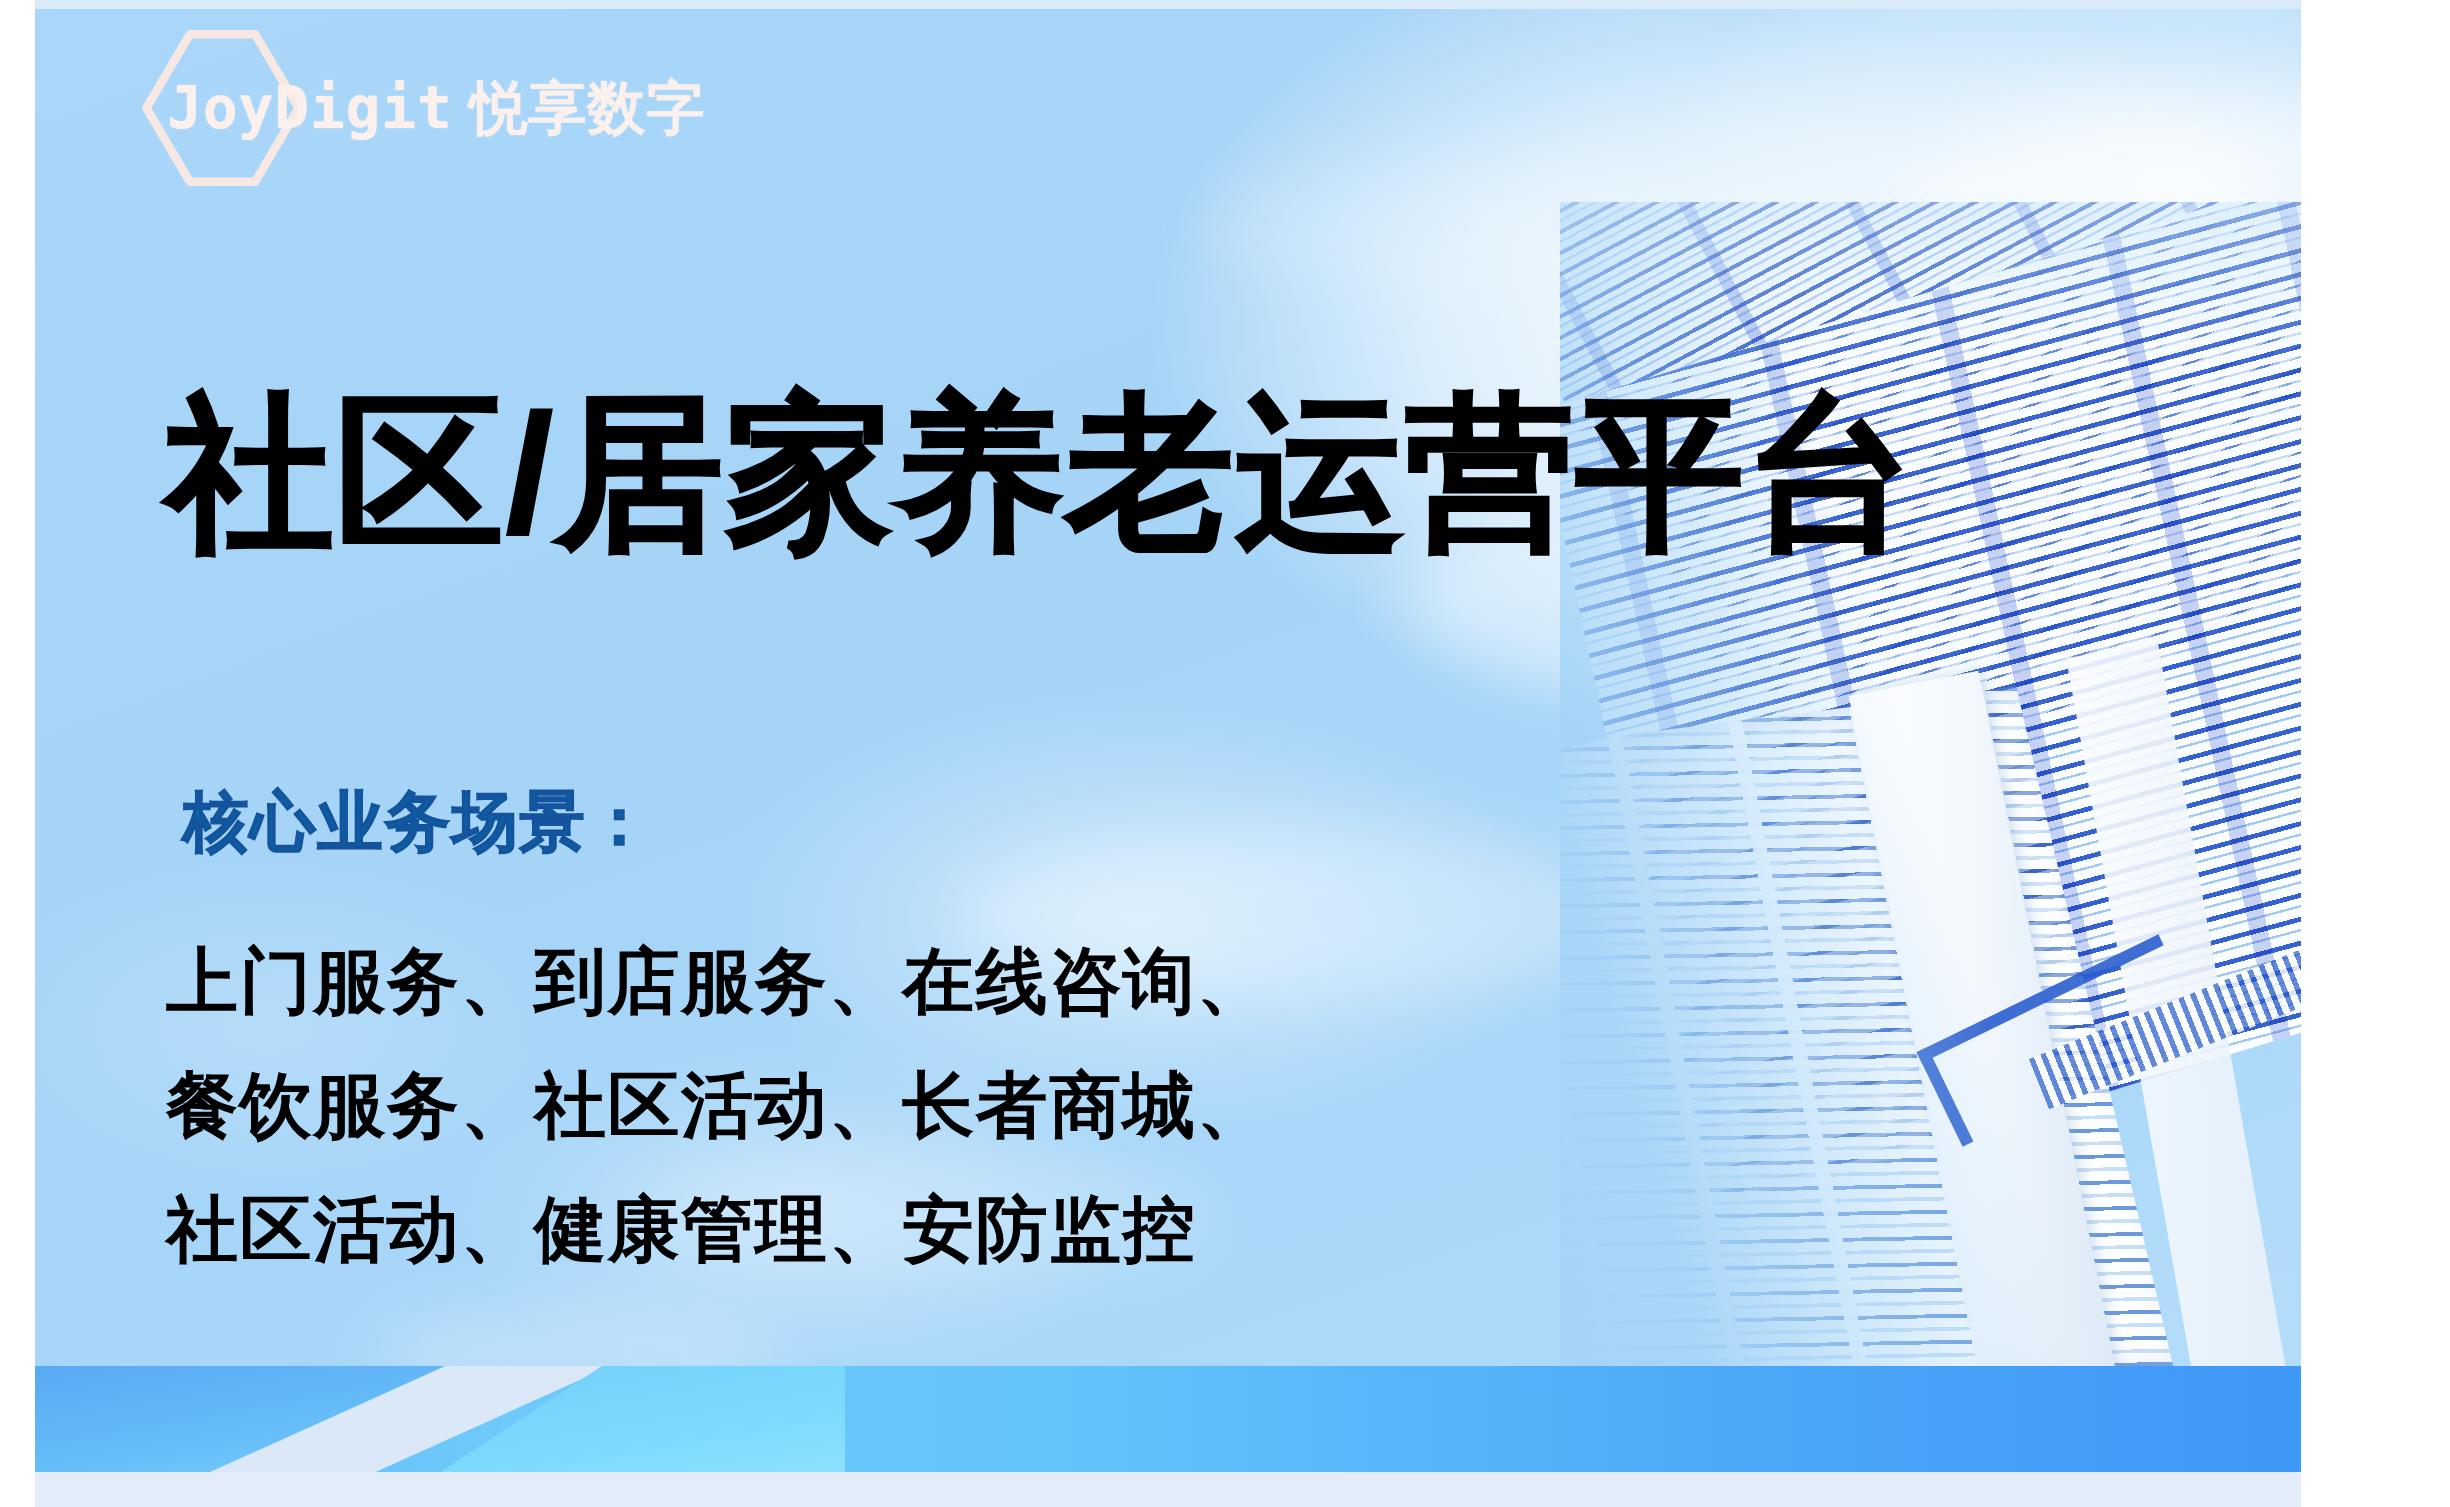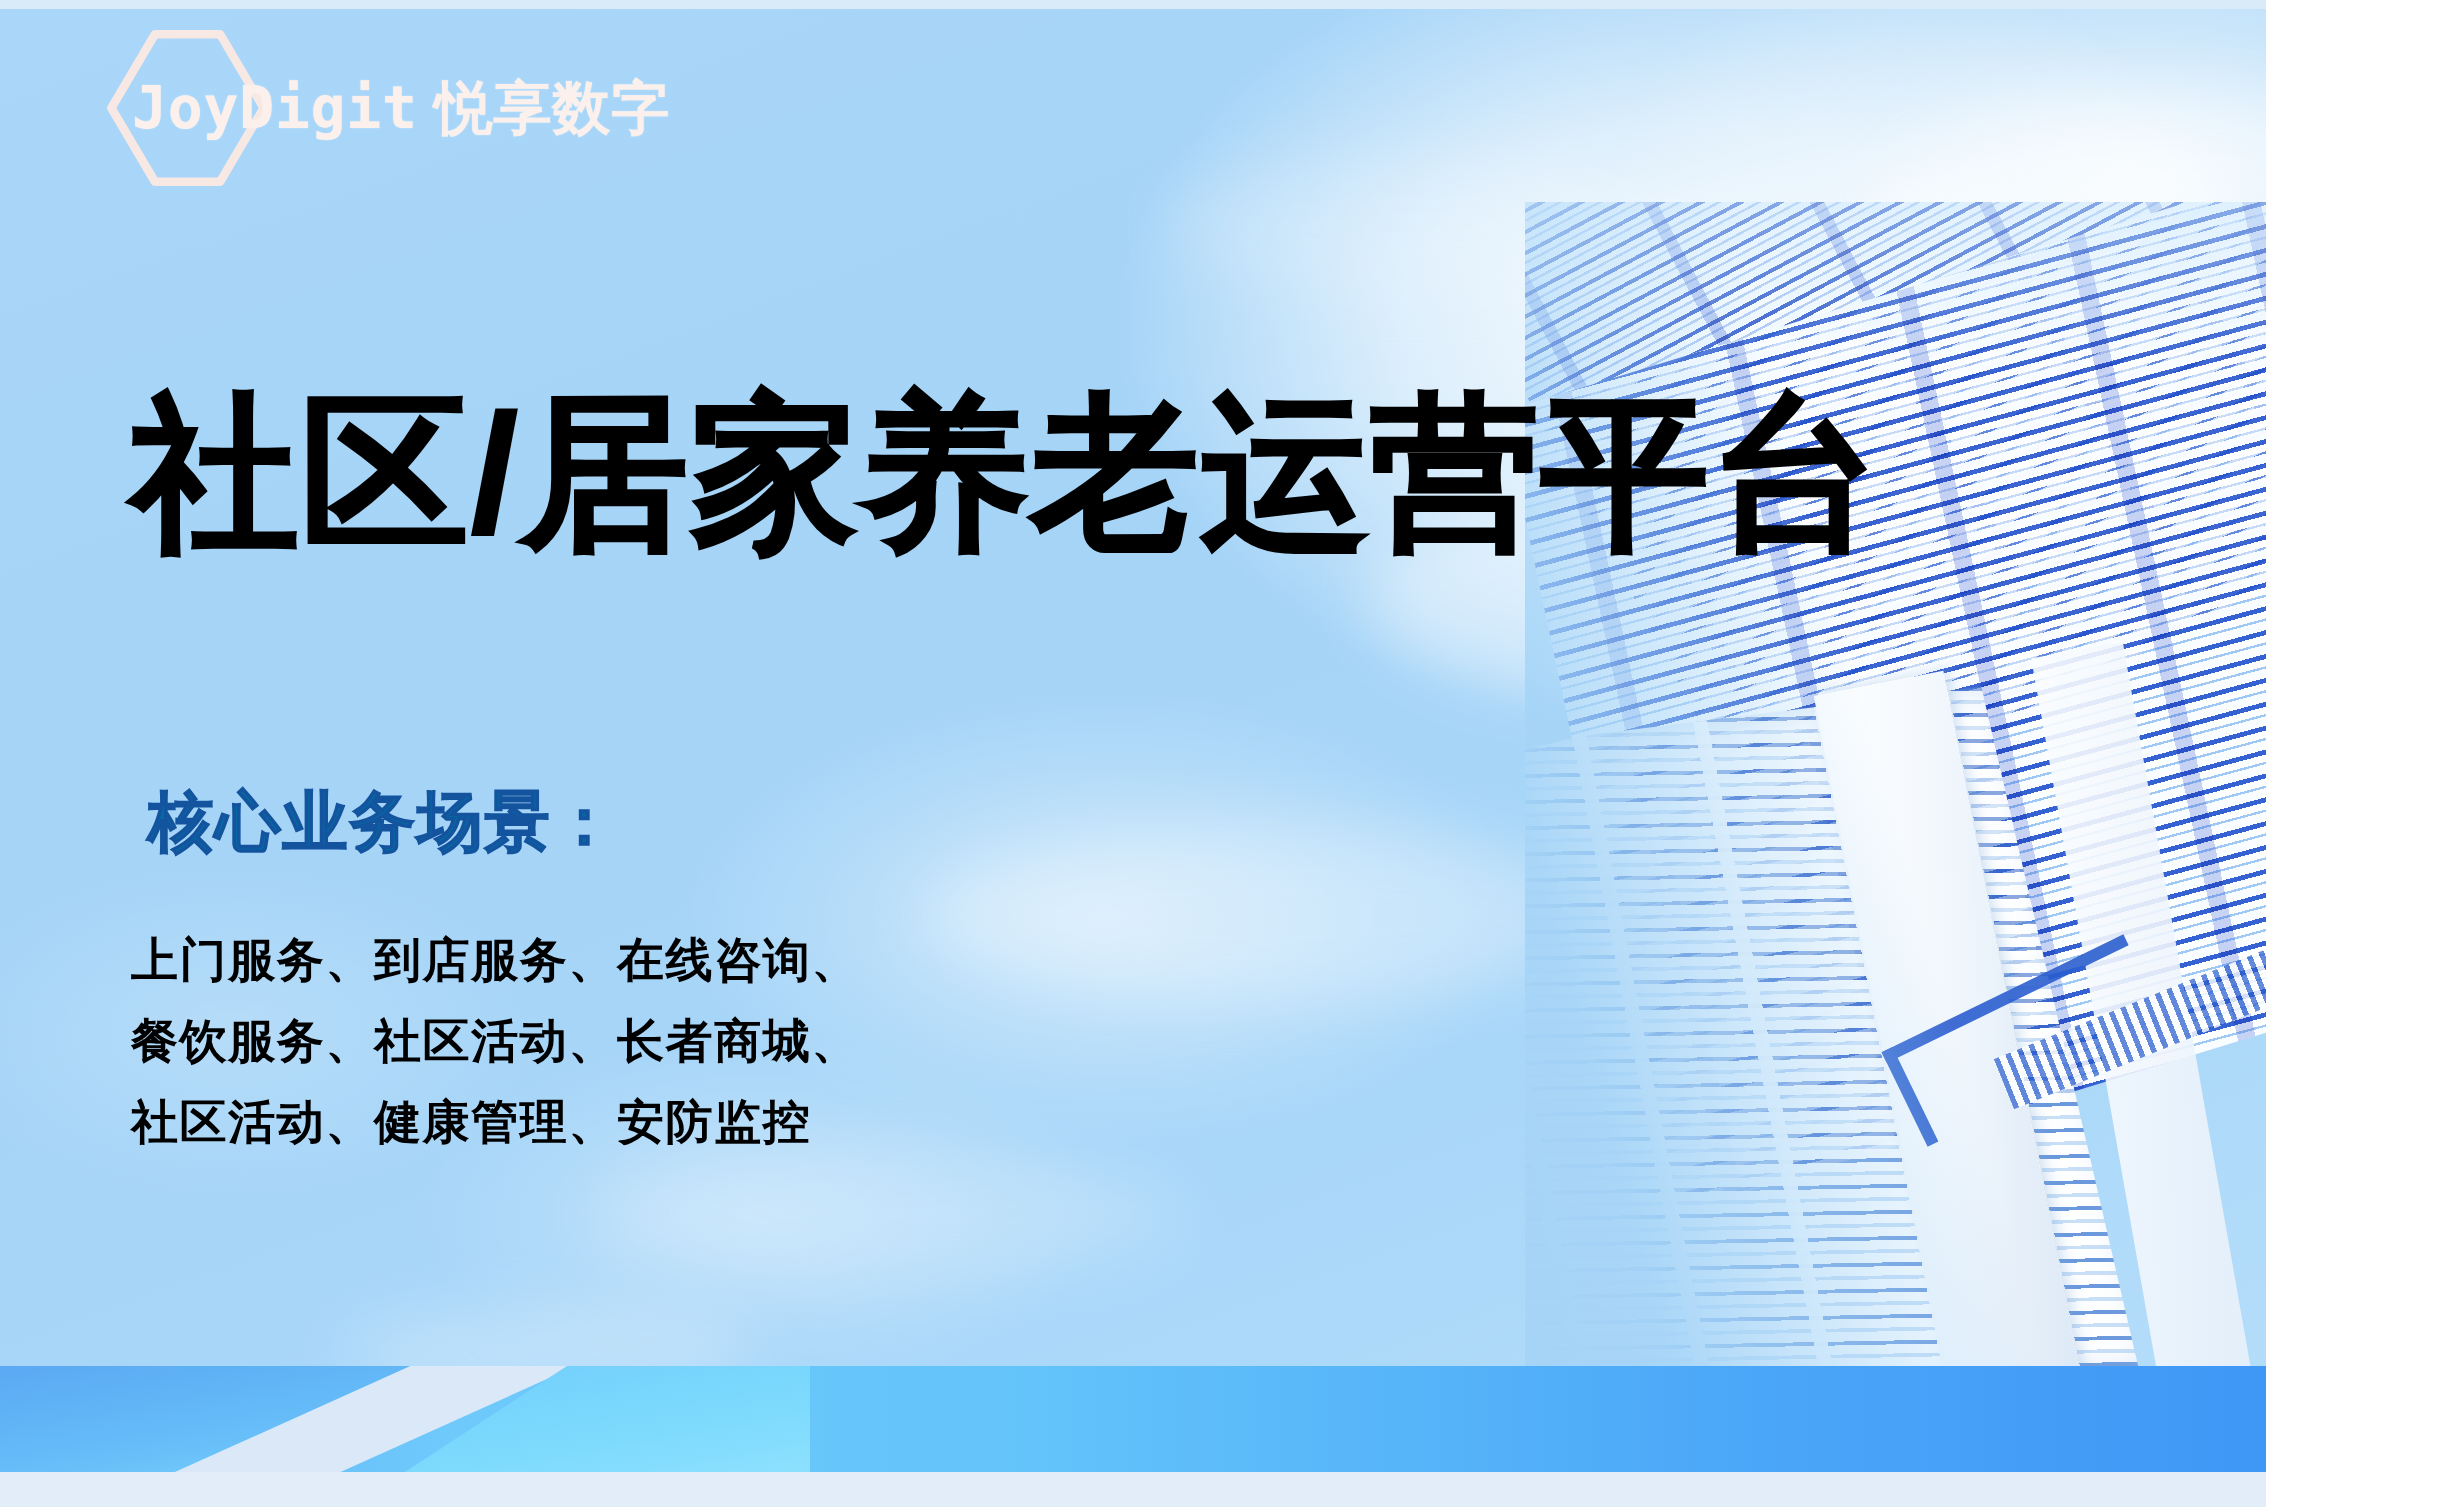--- a/index.html
+++ b/index.html
@@ -10,20 +10,21 @@
   body {
     font-family: "Liberation Sans", "DejaVu Sans", sans-serif;
   }
 
   .slide {
     position: relative;
     width: 2266px;
     height: 1508px;
     overflow: hidden;
     background: #a5d4f7;
+    margin-left: 35px;
   }
 
   
   .sky-base {
     position: absolute;
     inset: 0;
     background:
       radial-gradient(ellipse 856px 591px at 1696px 327px, rgba(255,255,255,0.95) 0%, rgba(255,255,255,0.62) 34%, rgba(255,255,255,0.0) 68%),
       radial-gradient(ellipse 700px 405px at 2147px 187px, rgba(255,255,255,0.88) 0%, rgba(255,255,255,0.30) 50%, rgba(255,255,255,0.0) 76%),
       radial-gradient(ellipse 607px 327px at 1105px 918px, rgba(255,255,255,0.45) 0%, rgba(255,255,255,0.0) 70%),
@@ -296,21 +297,21 @@
     letter-spacing: 2.3px;
     white-space: nowrap;
     -webkit-text-stroke: 1.6px #14549f;
   }
 
   
   .body-lines {
     position: absolute;
     left: 131px;
     top: 920px;
-    font-size: 47px;
+    font-size: 72px;
     font-weight: 700;
     color: #000000;
     line-height: 1.72;
     letter-spacing: 1.6px;
     white-space: nowrap;
   }
   .body-lines .line { display: block; }
 
   
   .bottom-band {

